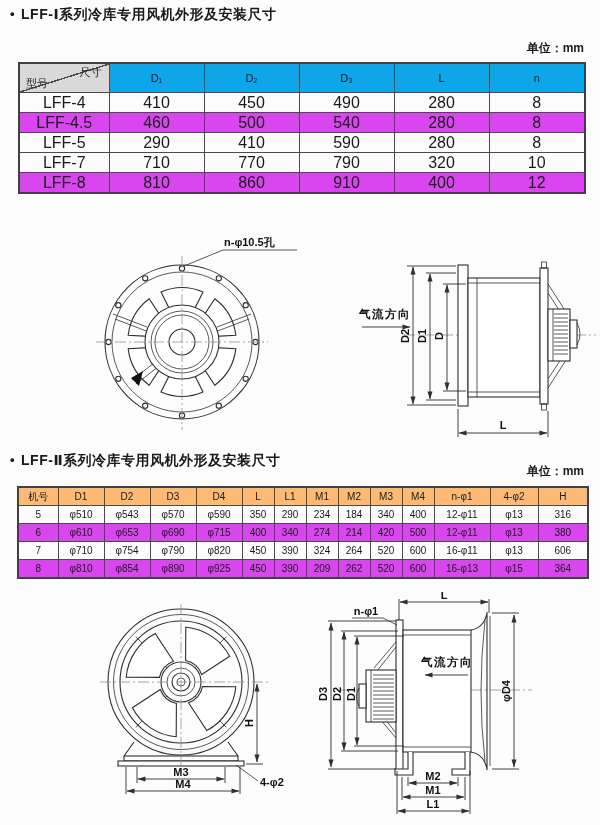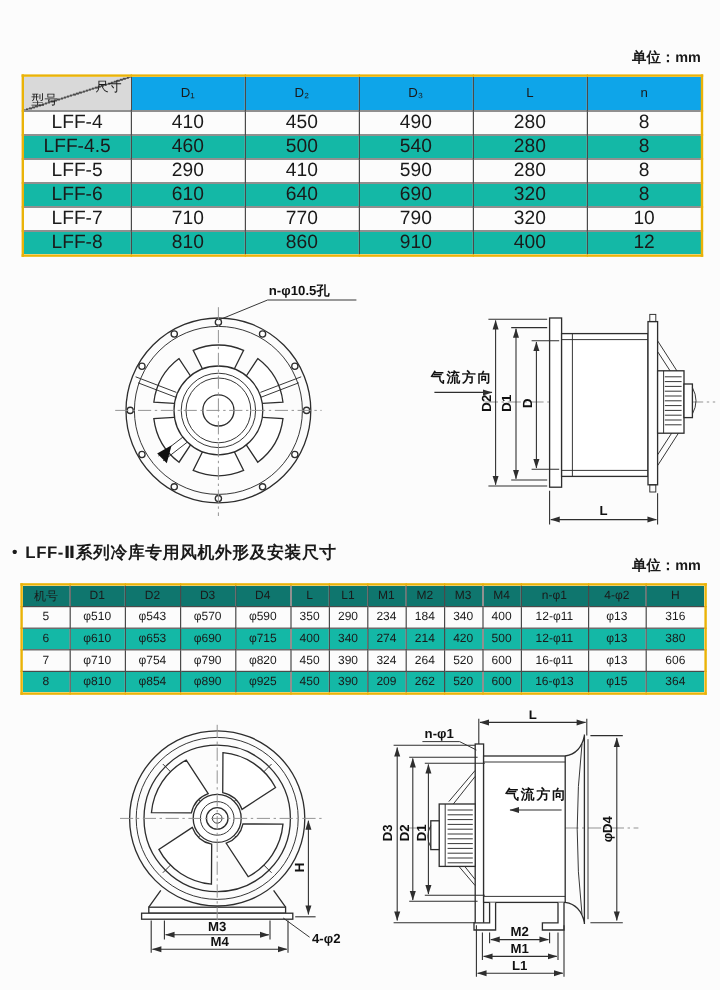--- a/index.html
+++ b/index.html
@@ -1,47 +1,50 @@
 <!DOCTYPE html>
 <html><head>
 <meta charset="utf-8">
 <style>
   html,body{margin:0;padding:0}
   body{width:600px;height:825px;background:#fcfcfc;font-family:"Liberation Sans","DejaVu Sans",sans-serif;color:#1a1a1a;position:relative;overflow:hidden}
   .page{position:absolute;inset:0}
   .title{position:absolute;left:10px;font-weight:bold;font-size:14px;letter-spacing:.5px;white-space:nowrap}
   .title .bullet{font-size:13px;margin-right:6px;vertical-align:1px}
   .unit{position:absolute;right:16px;font-weight:bold;font-size:12px;white-space:nowrap}
-  table{border-collapse:collapse;position:absolute;table-layout:fixed;border:2px solid #eab308}
+  table{border-collapse:collapse;position:absolute;table-layout:fixed;border:2px solid #404040}
   th,td{border:1px solid #4a4a4a;text-align:center;vertical-align:middle;font-weight:normal;padding:0;overflow:hidden;white-space:nowrap}
   .t1{left:18px;top:62px;width:566px}
   .t1 th{height:28px;background:#0ea5e9;font-size:11px}
   .t1 td{height:19px;font-size:16px}
   .t2{left:17px;top:486px;width:570px}
-  .t2 th{height:17px;background:#0f766e;font-size:10px}
+  .t2 th{height:17px;background:#fdba74;font-size:10px}
   .t2 td{height:17px;font-size:10px}
-  tr.alt td{background:#14b8a6}
+  tr.alt td{background:#d946ef}
   th.diag{position:relative;background:
     linear-gradient(to bottom right,transparent calc(50% - .7px),#4a4a4a calc(50% - .7px),#4a4a4a calc(50% + .7px),transparent calc(50% + .7px)),#d9d9d9}
   th.diag .ctop{position:absolute;top:1px;right:7px;font-size:11px}
   th.diag .cbot{position:absolute;bottom:1px;left:6px;font-size:11px}
   svg{position:absolute;left:0}
   .ln{fill:none;stroke:#2e2e2e;stroke-width:1.1}
   .thin{fill:none;stroke:#2e2e2e;stroke-width:.8}
   .wf{fill:#fff;stroke:#2e2e2e;stroke-width:1.1}
   .cl{fill:none;stroke:#8f8f8f;stroke-width:.8;stroke-dasharray:11 3 2 3}
   .dim{fill:none;stroke:#2e2e2e;stroke-width:.9}
   .dl{font:bold 11px "Liberation Sans","DejaVu Sans",sans-serif;fill:#111}
   .cn{font:bold 11.5px "Liberation Sans","DejaVu Sans",sans-serif;fill:#111;letter-spacing:1.5px}
 </style>
 </head>
 <body>
 
 <div class="page">
 
+  <div class="title" style="top:6px">
+    <span class="bullet">•</span><span>LFF-Ⅰ系列冷库专用风机外形及安装尺寸</span>
+  </div>
   <div class="unit" style="top:40px">单位：mm</div>
 
   <table class="t1">
     <colgroup>
         <col style="width:90px">
         <col style="width:95px">
         <col style="width:95px">
         <col style="width:95px">
         <col style="width:95px">
         <col style="width:96px">
@@ -75,28 +78,20 @@
       <td>8</td>
     </tr>
     <tr>
       <td>LFF-5</td>
       <td>290</td>
       <td>410</td>
       <td>590</td>
       <td>280</td>
       <td>8</td>
     </tr>
-    <tr class="alt">
-      <td>LFF-6</td>
-      <td>610</td>
-      <td>640</td>
-      <td>690</td>
-      <td>320</td>
-      <td>8</td>
-    </tr>
     <tr>
       <td>LFF-7</td>
       <td>710</td>
       <td>770</td>
       <td>790</td>
       <td>320</td>
       <td>10</td>
     </tr>
     <tr class="alt">
       <td>LFF-8</td>

